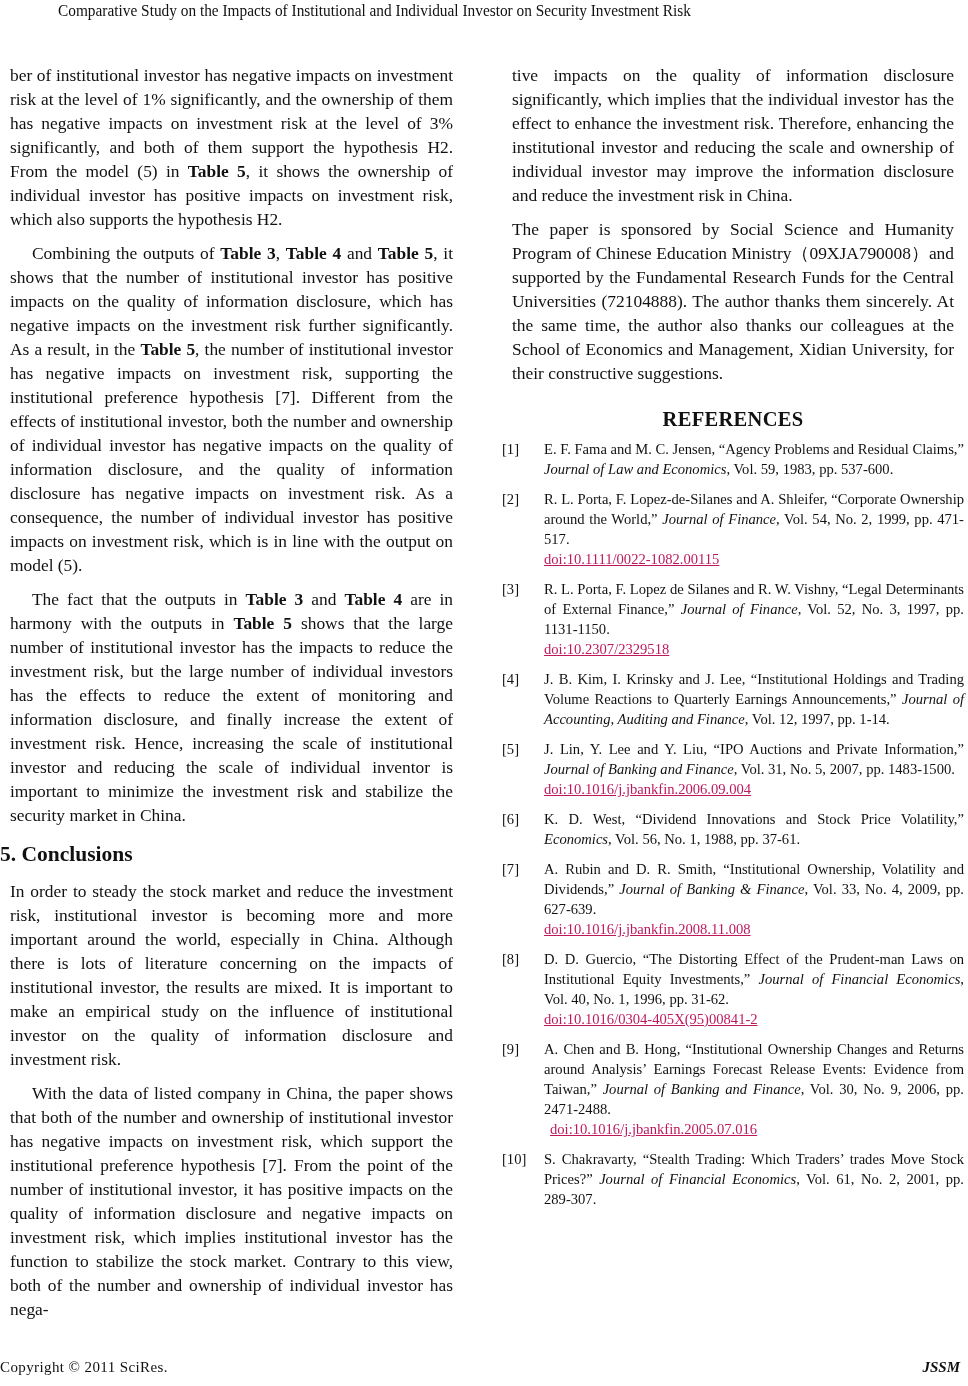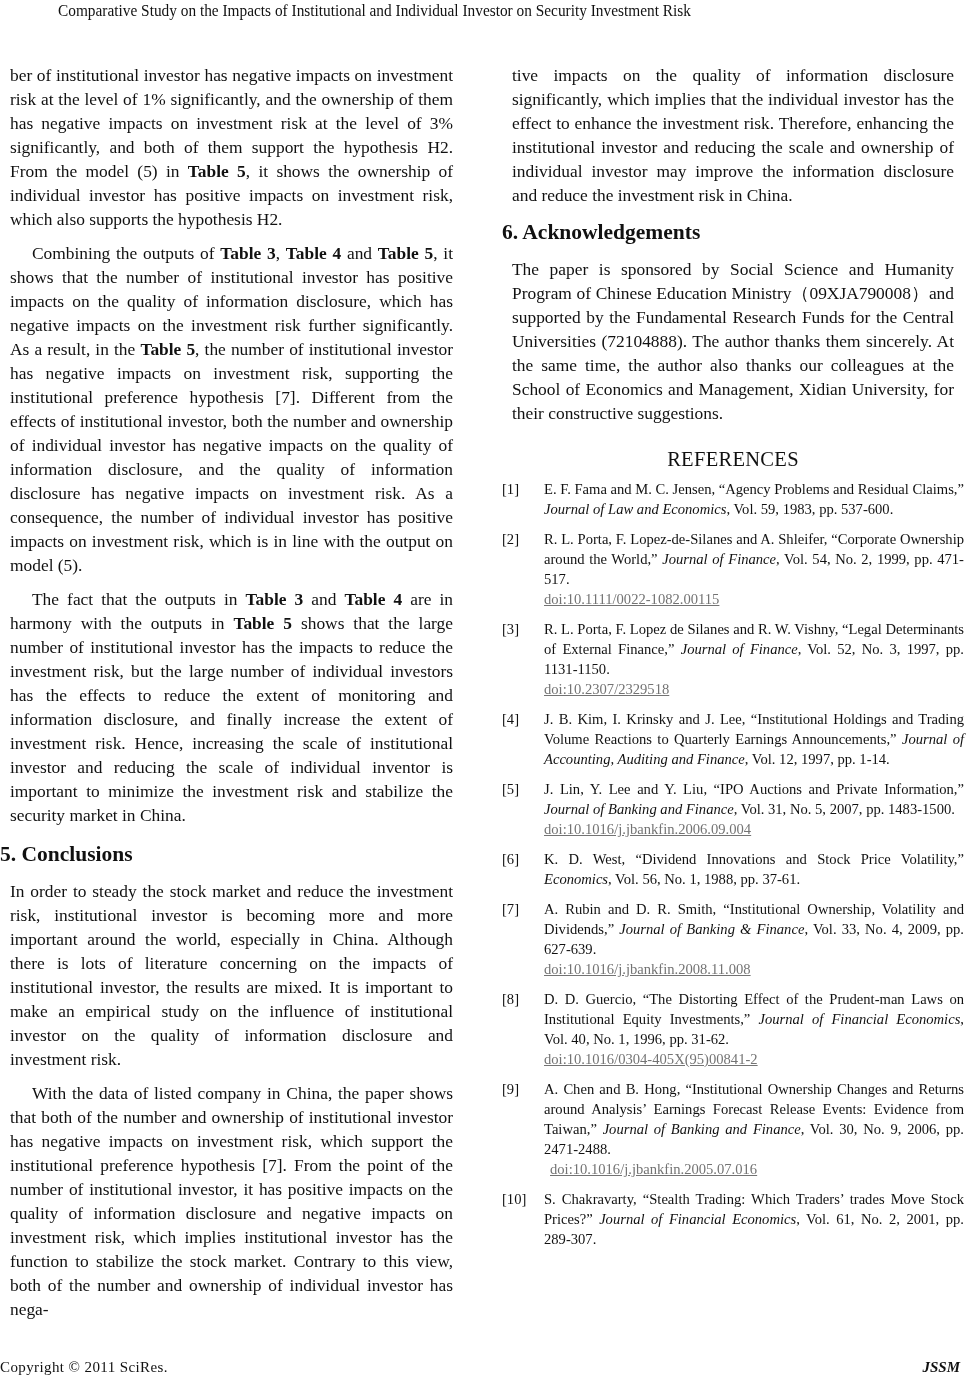--- a/index.html
+++ b/index.html
@@ -23,31 +23,31 @@
     font-size: 17.4px; line-height: 24px; text-align: justify;
     margin: 10px; hyphens: none;
   }
   .para.indent { text-indent: 22px; }
   .para b { font-weight: bold; }
 
   .section-heading {
     font-size: 21.5px; font-weight: bold; margin: 0; line-height: 30px;
   }
   .refs-heading {
-    font-size: 20.5px; font-weight: normal; text-align: center; margin: 0;
+    font-size: 20.5px; font-weight: bold; text-align: center; margin: 0;
     letter-spacing: 0.3px; line-height: 28px;
   }
 
   .ref-list { margin: 0; padding: 0; list-style: none; }
   .ref-item {
     position: relative; padding-left: 42px;
     font-size: 14.6px; line-height: 20px; text-align: justify;
   }
   .ref-num { position: absolute; left: 0; top: 0; }
-  .ref-doi { color: #737373; text-decoration: underline; display: inline-block; }
+  .ref-doi { color: #be185d; text-decoration: underline; display: inline-block; }
   .ref-item i { font-style: italic; }
 
   .footer {
     position: absolute; top: 1357px; left: 0; width: 968px; height: 22px;
     font-size: 15px; line-height: 20px;
   }
   .footer .copyright { position: absolute; left: 0; letter-spacing: 0.4px; }
   .footer .journal { position: absolute; right: 8px; font-weight: bold; font-style: italic; }
 </style>
 </head>
@@ -67,21 +67,20 @@
 
   <h2 class="section-heading" style="margin-top:12px;margin-bottom:8px;">5. Conclusions</h2>
 
   <p class="para">In order to steady the stock market and reduce the investment risk, institutional investor is becoming more and more important around the world, especially in China. Although there is lots of literature concerning on the impacts of institutional investor, the results are mixed. It is important to make an empirical study on the influence of institutional investor on the quality of information disclosure and investment risk.</p>
   <p class="para indent">With the data of listed company in China, the paper shows that both of the number and ownership of institutional investor has negative impacts on investment risk, which support the institutional preference hypothesis [7]. From the point of the number of institutional investor, it has positive impacts on the quality of information disclosure and negative impacts on investment risk, which implies institutional investor has the function to stabilize the stock market. Contrary to this view, both of the number and ownership of individual investor has nega-</p>
 </div>
 
 <div class="col col-right">
   <p class="para">tive impacts on the quality of information disclosure significantly, which implies that the individual investor has the effect to enhance the investment risk. Therefore, enhancing the institutional investor and reducing the scale and ownership of individual investor may improve the information disclosure and reduce the investment risk in China.</p>
 
-  <h2 class="section-heading" style="margin-top:8px;margin-bottom:10px;">6. Acknowledgements</h2>
 
   <p class="para">The paper is sponsored by Social Science and Humanity Program of Chinese Education Ministry（09XJA790008）and supported by the Fundamental Research Funds for the Central Universities (72104888). The author thanks them sincerely. At the same time, the author also thanks our colleagues at the School of Economics and Management, Xidian University, for their constructive suggestions.</p>
 
   <h2 class="refs-heading" style="margin-top:20px;margin-bottom:6px;">REFERENCES</h2>
 
   <ol class="ref-list" id="ref-list">
 
   <li class="ref-item" style="margin-bottom: 10px;"><span class="ref-num">[1]</span><span>E. F. Fama and M. C. Jensen, “Agency Problems and Residual Claims,” </span><i>Journal of Law and Economics</i><span>, Vol. 59, 1983, pp. 537-600.</span></li>
       <li class="ref-item" style="margin-bottom: 10px;"><span class="ref-num">[2]</span><span>R. L. Porta, F. Lopez-de-Silanes and A. Shleifer, “Corporate Ownership around the World,” </span><i>Journal of Finance</i><span>, Vol. 54, No. 2, 1999, pp. 471-517.</span><br><a class="ref-doi">doi:10.1111/0022-1082.00115</a></li>
       <li class="ref-item" style="margin-bottom: 10px;"><span class="ref-num">[3]</span><span>R. L. Porta, F. Lopez de Silanes and R. W. Vishny, “Legal Determinants of External Finance,” </span><i>Journal of Finance</i><span>, Vol. 52, No. 3, 1997, pp. 1131-1150.</span><br><a class="ref-doi">doi:10.2307/2329518</a></li>

